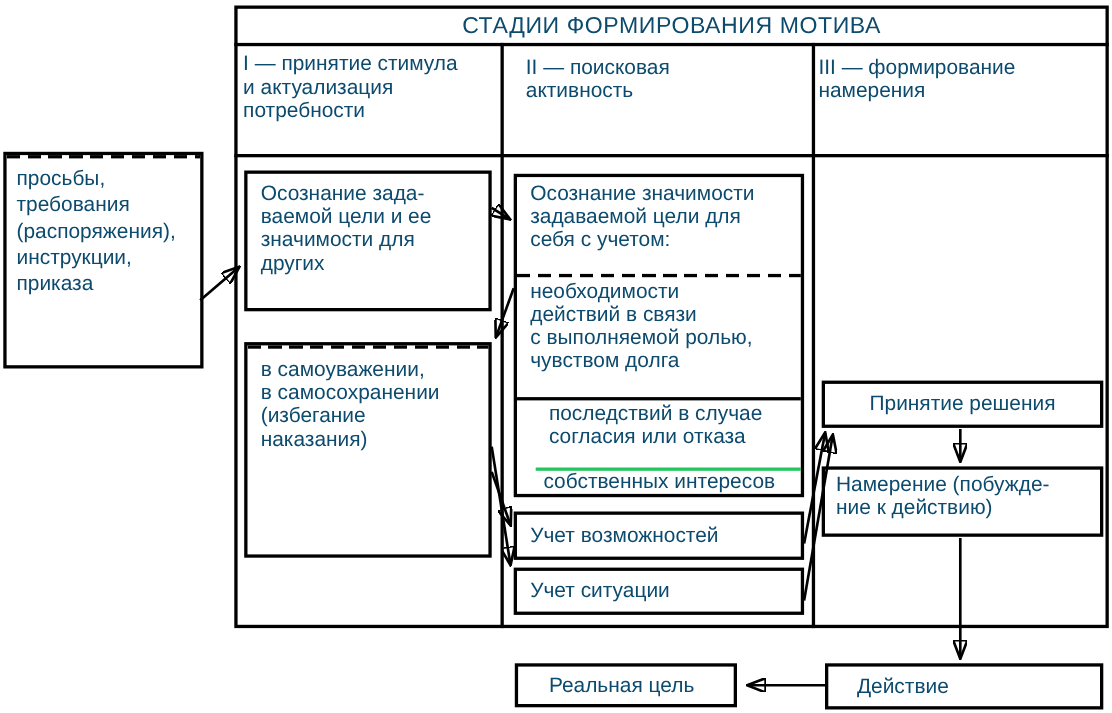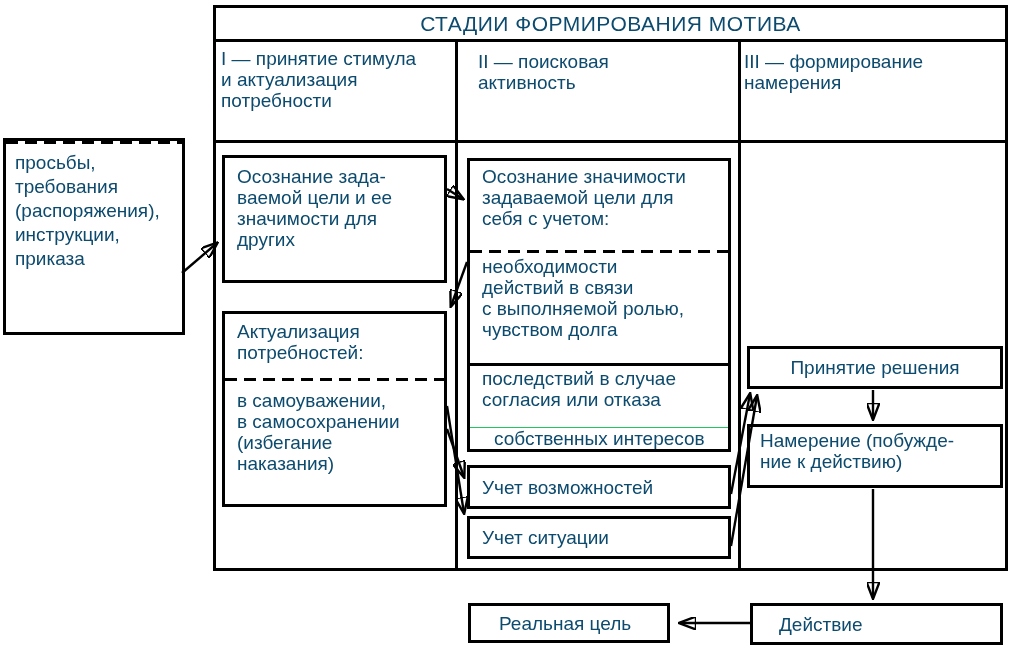--- a/index.html
+++ b/index.html
@@ -33,21 +33,21 @@
   
   .b1{left:222px;top:155px;width:225px;height:128px;padding:8px 0 0 12px;}
   .b2{left:222px;top:311px;width:225px;height:196px;display:flex;flex-direction:column;}
   .b2-top{height:57px;padding:7px 0 0 12px;}
   .b2-bot{padding:9px 0 0 12px;flex:1;}
 
   
   .sig{left:467px;top:158px;width:264px;height:294px;display:flex;flex-direction:column;}
   .s1{height:86px;padding:5px 0 0 12px;}
   .s2{height:110px;padding:3px 0 0 12px;border-bottom:3px solid #000;}
-  .s3{height:61px;padding:2px 0 0 12px;border-bottom:1px solid #22c55e;}
+  .s3{height:61px;padding:2px 0 0 12px;border-bottom:3px solid #22c55e;margin-left:17px;}
   .s4{flex:1;padding-left:24px;}
   .uv{left:467px;top:465px;width:264px;height:44px;padding-left:12px;}
   .us{left:467px;top:516px;width:264px;height:43px;padding-left:12px;}
 
   
   .pr{left:747px;top:346px;width:256px;height:43px;}
   .nm{left:747px;top:424px;width:256px;height:64px;padding:3px 0 0 10px;}
 
   
   .rg{left:468px;top:603px;width:202px;height:40px;padding-left:28px;}
@@ -83,22 +83,20 @@
 (распоряжения),
 инструкции,
 приказа</div>
   </div>
 
   <div class="box txt b1">Осознание зада-
 ваемой цели и ее
 значимости для
 других</div>
   <div class="box b2">
-    <div class="txt b2-top">Актуализация
-потребностей:</div>
     <div class="dash"></div>
     <div class="txt b2-bot">в самоуважении,
 в самосохранении
 (избегание
 наказания)</div>
   </div>
 
   <div class="box sig">
     <div class="txt s1">Осознание значимости
 задаваемой цели для

